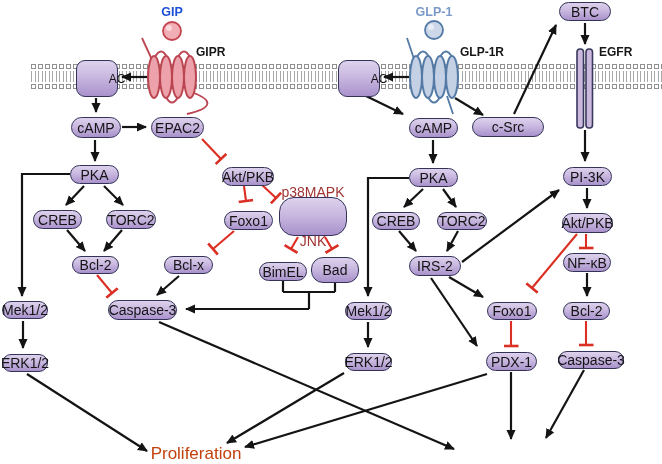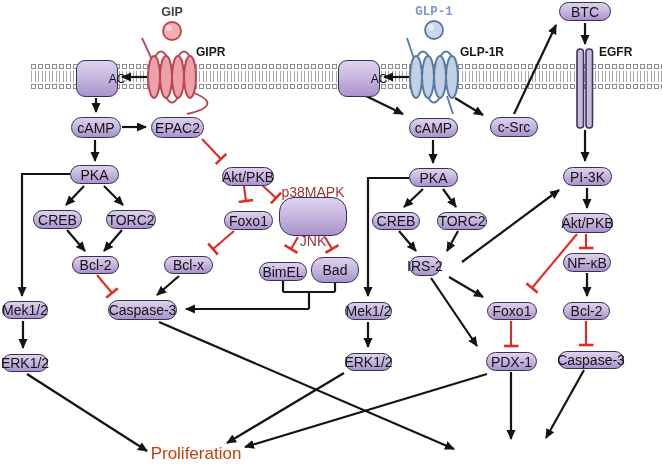--- a/index.html
+++ b/index.html
@@ -30,22 +30,22 @@
     position:absolute; z-index:3; box-sizing:border-box;
     display:flex; align-items:center; justify-content:center;
     background:linear-gradient(180deg,#ddd2ec 0%,#c9b8e0 45%,#a992cb 100%);
     border:1.7px solid #33335a; border-radius:12px;
     font-size:14px; color:#141414; white-space:nowrap;
   }
   .node.sq { border-radius:9px; font-size:12px;padding-left:40px; }
   .node.p38 { flex-direction:column; line-height:12px; border-radius:15px; color:#a03434;gap:37px; }
   .mem-label { position:absolute; z-index:4; font-size:12px; font-weight:bold; color:#161616; }
   .ligand-label { position:absolute; z-index:4; font-size:12.5px; font-weight:bold; text-align:center; }
-  .ligand-label.gip { color:#404040; }
-  .ligand-label.glp1 { color:#7b99c8;font-family:Liberation Mono, monospace; }
+  .ligand-label.gip { color:#1d4ed8; }
+  .ligand-label.glp1 { color:#7b99c8; }
   .outcome { position:absolute; z-index:4; font-size:17px; color:#c2410c; text-align:center; }
 </style>
 </head>
 <body>
 
 <div class="canvas">
 
   <div class="membrane">
     <div class="mem-heads"></div>
     <div class="mem-tails"></div>
@@ -171,25 +171,25 @@
   <div class="node" style="left:224px;top:211px;width:49px;height:19px">Foxo1</div>
   <div class="node p38" style="left:279px;top:197px;width:68px;height:39px">
     <span>p38MAPK</span>
     <span>JNK</span>
   </div>
   <div class="node" style="left:259px;top:262px;width:48px;height:19px">BimEL</div>
   <div class="node" style="left:311px;top:257px;width:48px;height:26px">Bad</div>
 
   <div class="node sq" style="left:338px;top:60px;width:40px;height:37px">AC</div>
   <div class="node" style="left:409px;top:118px;width:49px;height:20px">cAMP</div>
-  <div class="node" style="left:490px;top:117px;width:48px;height:20px">c-Src</div>
+  <div class="node" style="left:472px;top:117px;width:72px;height:20px">c-Src</div>
   <div class="node" style="left:409px;top:168px;width:49px;height:19px">PKA</div>
   <div class="node" style="left:372px;top:212px;width:48px;height:18px">CREB</div>
   <div class="node" style="left:437px;top:212px;width:50px;height:18px">TORC2</div>
-  <div class="node" style="left:409px;top:256px;width:32px;height:20px">IRS-2</div>
+  <div class="node" style="left:409px;top:256px;width:52px;height:20px">IRS-2</div>
   <div class="node" style="left:345px;top:302px;width:47px;height:18px">Mek1/2</div>
   <div class="node" style="left:345px;top:353px;width:47px;height:18px">ERK1/2</div>
   <div class="node" style="left:487px;top:302px;width:50px;height:18px">Foxo1</div>
   <div class="node" style="left:486px;top:352px;width:51px;height:19px">PDX-1</div>
 
   <div class="node" style="left:559px;top:2px;width:52px;height:19px">BTC</div>
   <div class="node" style="left:563px;top:167px;width:49px;height:19px">PI-3K</div>
   <div class="node" style="left:562px;top:213px;width:51px;height:20px">Akt/PKB</div>
   <div class="node" style="left:563px;top:253px;width:48px;height:19px">NF-κB</div>
   <div class="node" style="left:563px;top:302px;width:47px;height:18px">Bcl-2</div>

